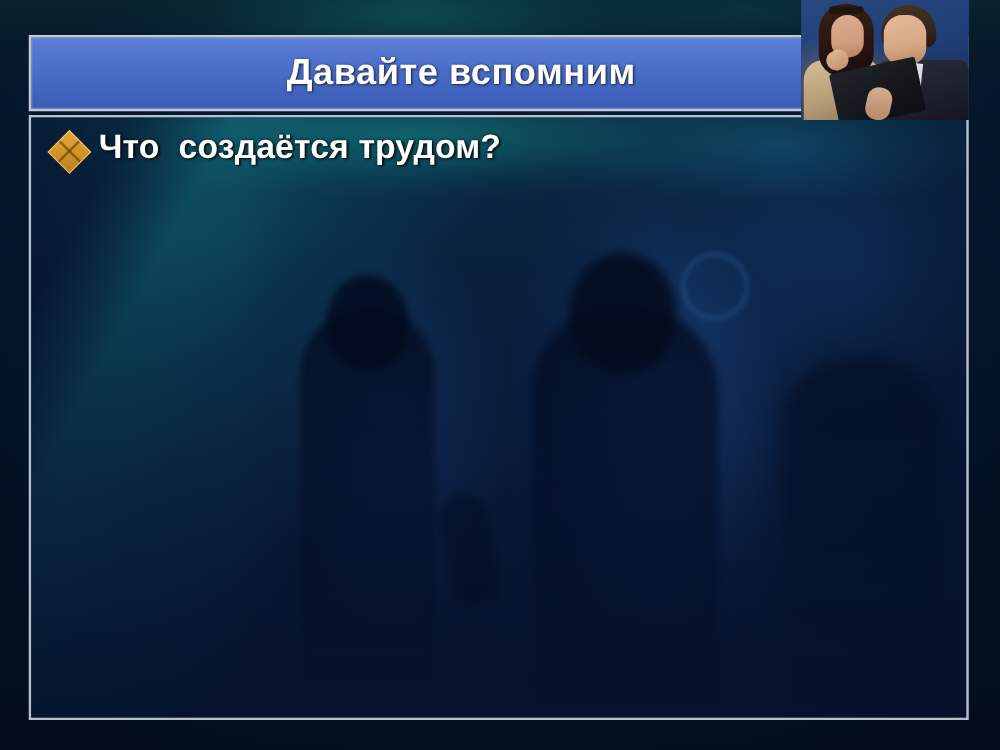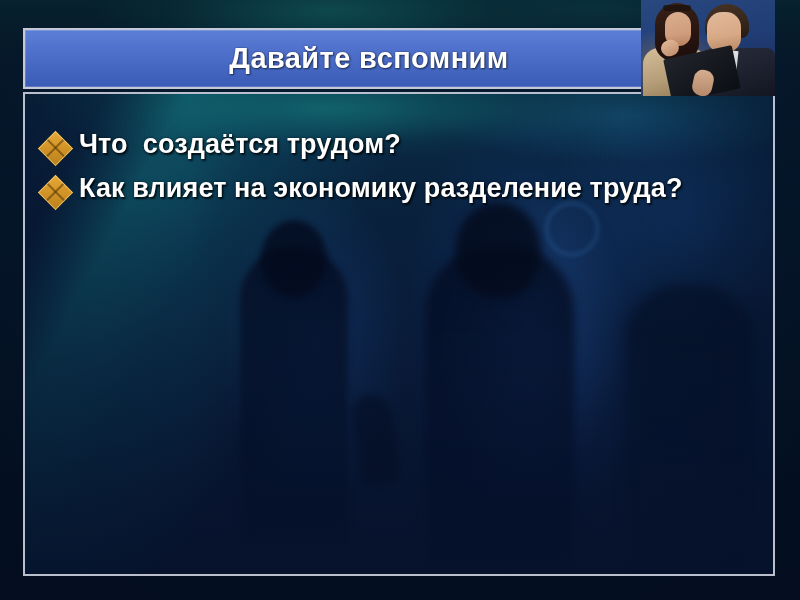--- a/index.html
+++ b/index.html
@@ -128,21 +128,21 @@
   .content-vig {
     position:absolute; inset:0;
     background:
       linear-gradient(180deg, rgba(4,14,36,0.10) 0%, rgba(4,14,36,0.0) 20%, rgba(4,14,36,0.30) 72%, rgba(5,15,40,0.62) 100%),
       linear-gradient(90deg, rgba(5,16,42,0.55) 0%, rgba(5,16,42,0.05) 22%, rgba(5,16,42,0.05) 80%, rgba(5,16,42,0.45) 100%);
   }
 
   
   .bullets {
     position:absolute;
-    left:8px; top:33px;
+    left:8px; top:6px;
     width:740px;
   }
   .bullet-row {
     display:flex;
     align-items:flex-start;
     margin-bottom:4px;
   }
   .bullet-marker {
     flex:0 0 46px;
     height:34px;
@@ -301,26 +301,20 @@
     <div class="bullets">
 
       <div class="bullet-row">
         <span class="bullet-marker">
             <span class="dia"></span>
           </span>
         <span class="bullet-text">Что  создаётся трудом?</span>
       </div>
 
 
-      <div class="bullet-row">
-        <span class="bullet-marker">
-            <span class="dia"></span>
-          </span>
-        <span class="bullet-text">Как влияет на экономику разделение труда?</span>
-      </div>
 
 
     </div>
   </div>
 
   <div class="people-photo">
     <div class="pp-bg"></div>
     <div class="pp-w-body"></div>
     <div class="pp-w-hair"></div>
     <div class="pp-w-face"></div>

